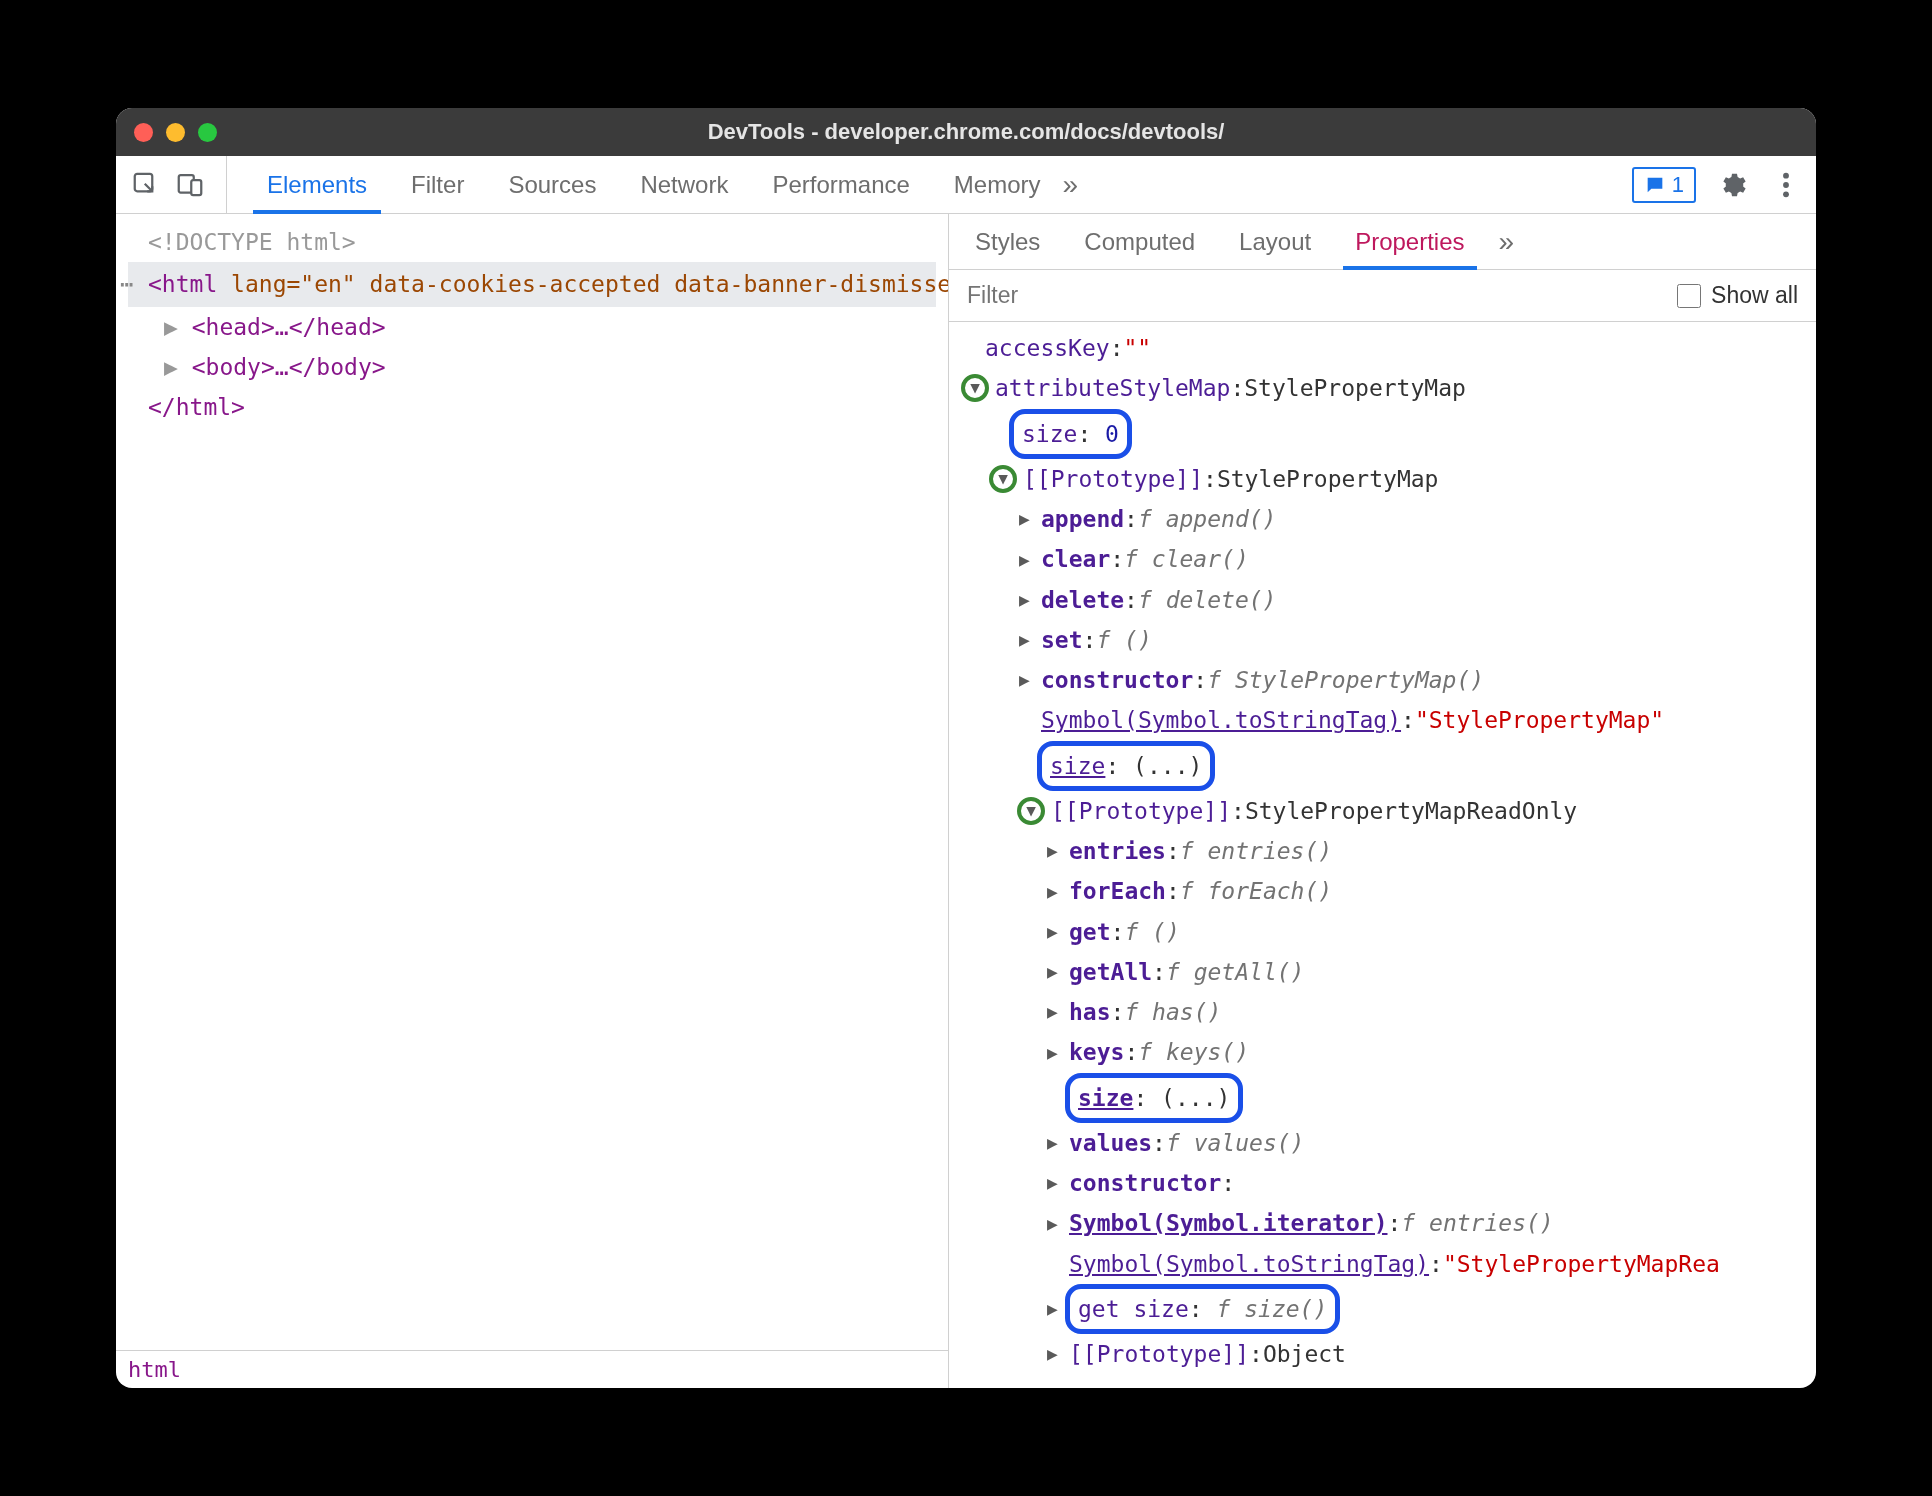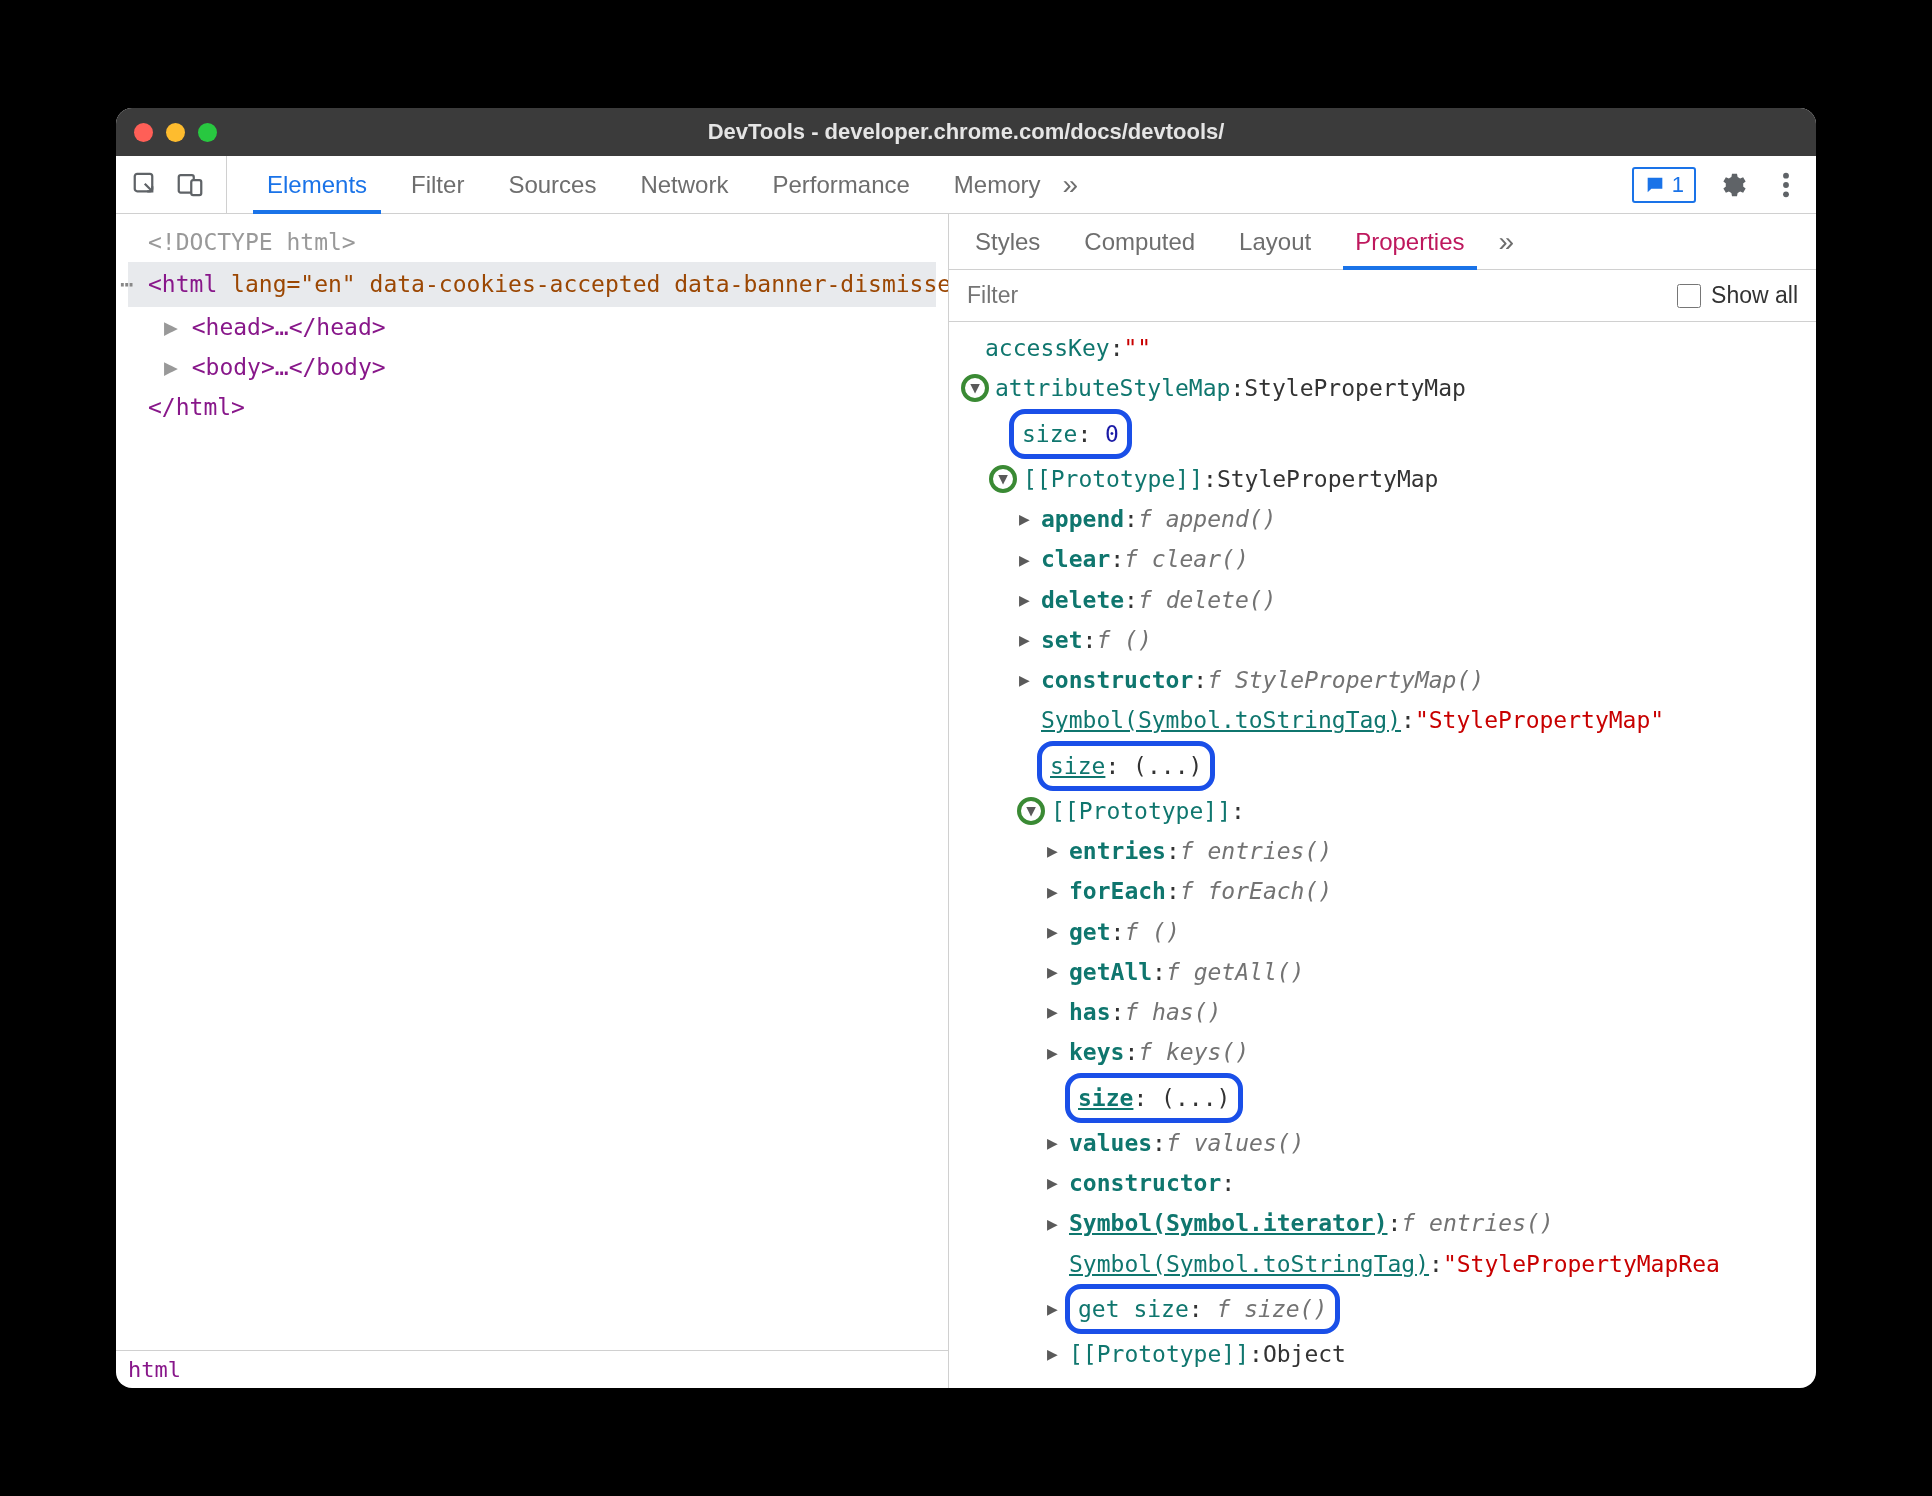--- a/index.html
+++ b/index.html
@@ -236,21 +236,21 @@
   align-items: center;
   justify-content: center;
   width: 28px;
   height: 28px;
   border: 4px solid #3a8a34;
   border-radius: 50%;
   margin-right: 6px;
   margin-left: -2px;
 }
 .circ .trid { color: #5a5a5a; font-size: 16px; }
-.pkey { color: #0f766e; }
+.pkey { color: #4c1d95; }
 .pkey.bold { font-weight: 700; }
 .psep { color: #333; }
 .pval-str { color: #c80000; }
 .pval-num { color: #1a1aa6; }
 .pval-obj { color: #333; }
 .pval-fn { color: #737373; font-style: italic; }
 .f-sym { font-style: italic; }
 .underline { text-decoration: underline; }
 .ring {
   border: 5px solid #1a4fe8;
@@ -414,20 +414,21 @@
           <div class="prow indent2">
             <span class="tri"></span>
             <span class="ring"><span class="pkey underline">size</span><span class="psep">: </span><span class="pval-obj">(...)</span></span>
           </div>
           <div class="prow indent2">
             <span class="circ">
               <span class="trid">▼</span>
             </span>
             <span class="pkey">[[Prototype]]</span>
             <span class="psep">: </span>
+            <span class="pval-obj">StylePropertyMapReadOnly</span>
           </div>
           <div class="prow indent3">
             <span class="tri">▶</span>
             <span class="pkey bold">entries</span>
             <span class="psep">: </span>
             <span class="pval-fn"><span class="f-sym">f </span>entries()</span>
           </div>
           <div class="prow indent3">
             <span class="tri">▶</span>
             <span class="pkey bold">forEach</span>

